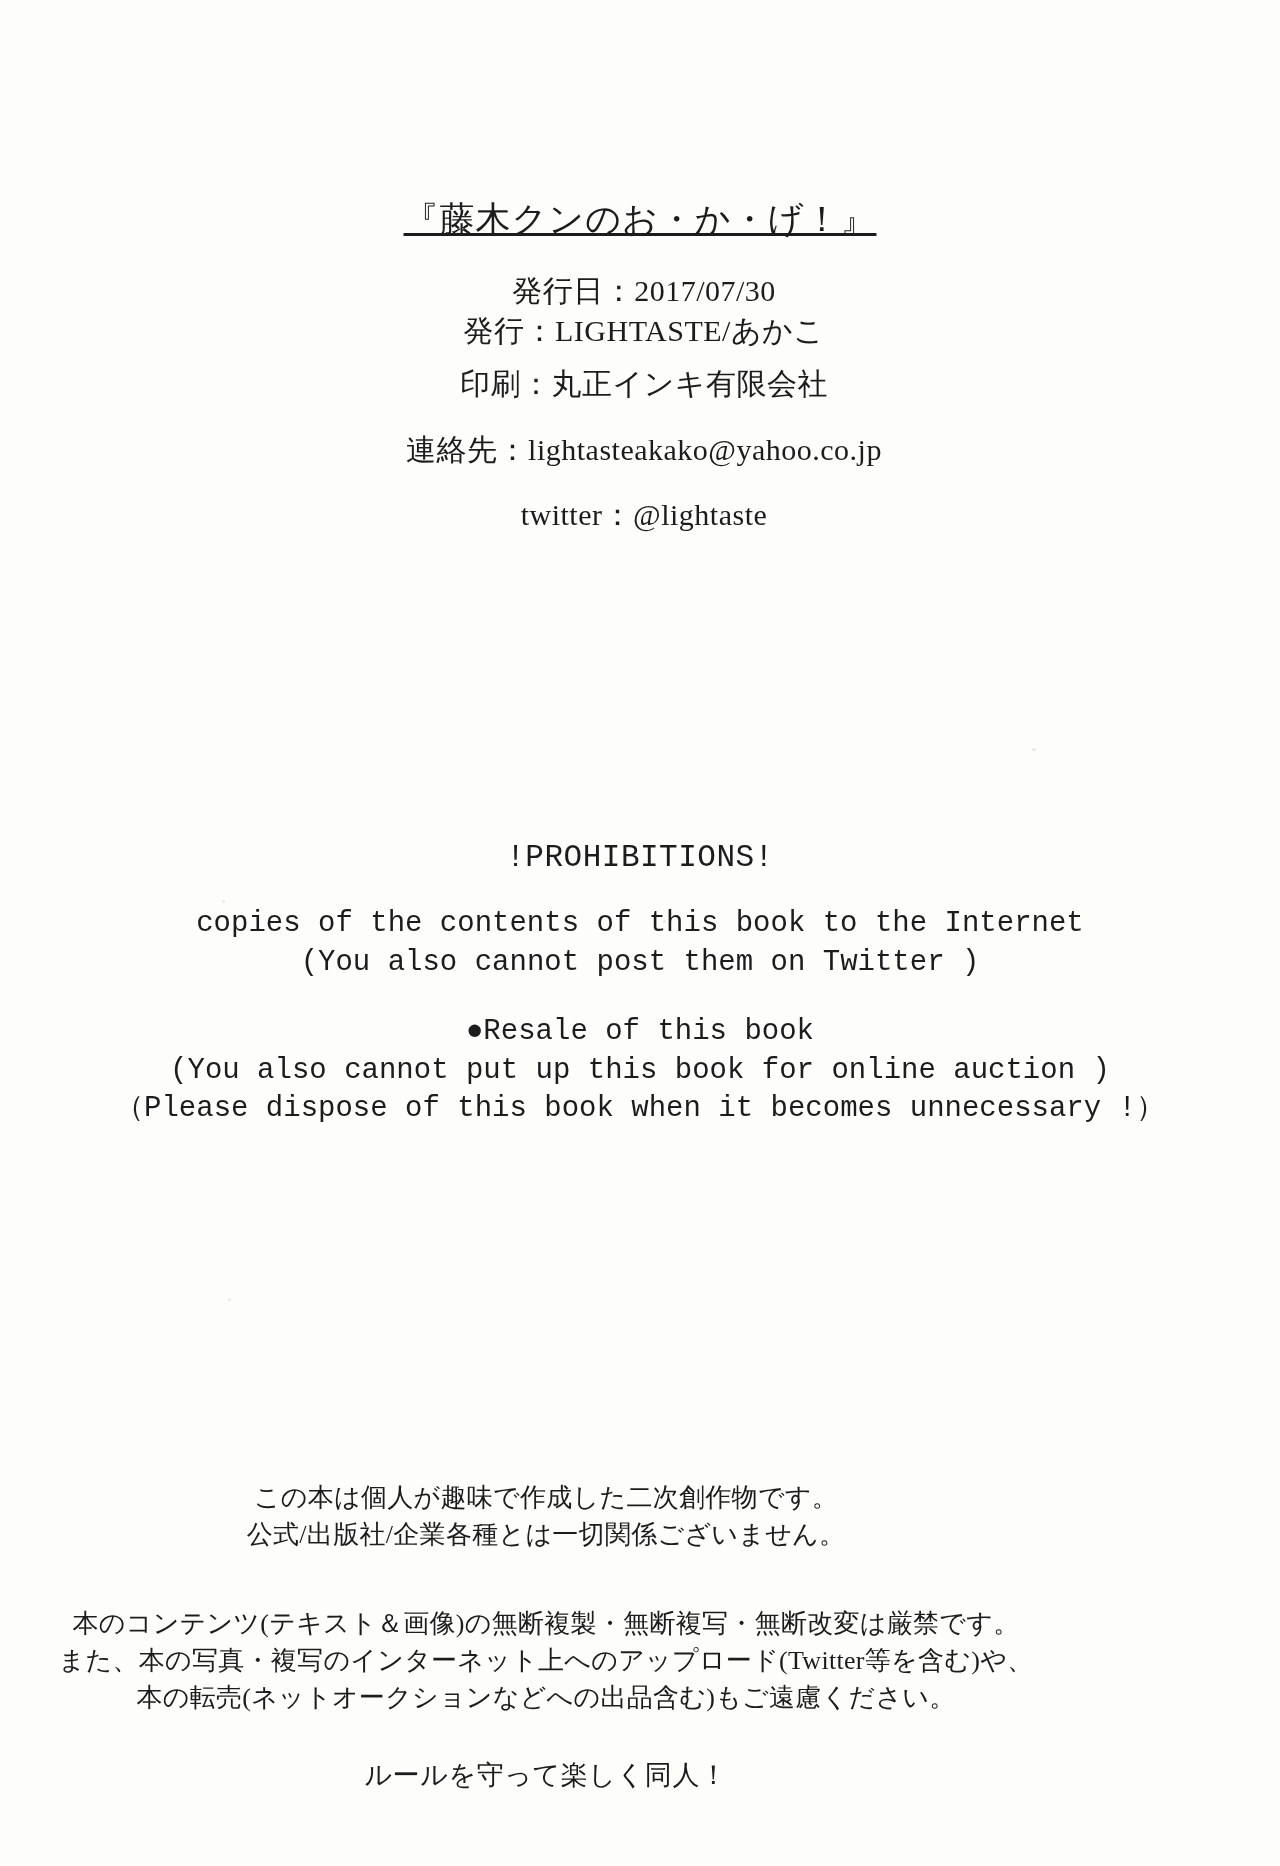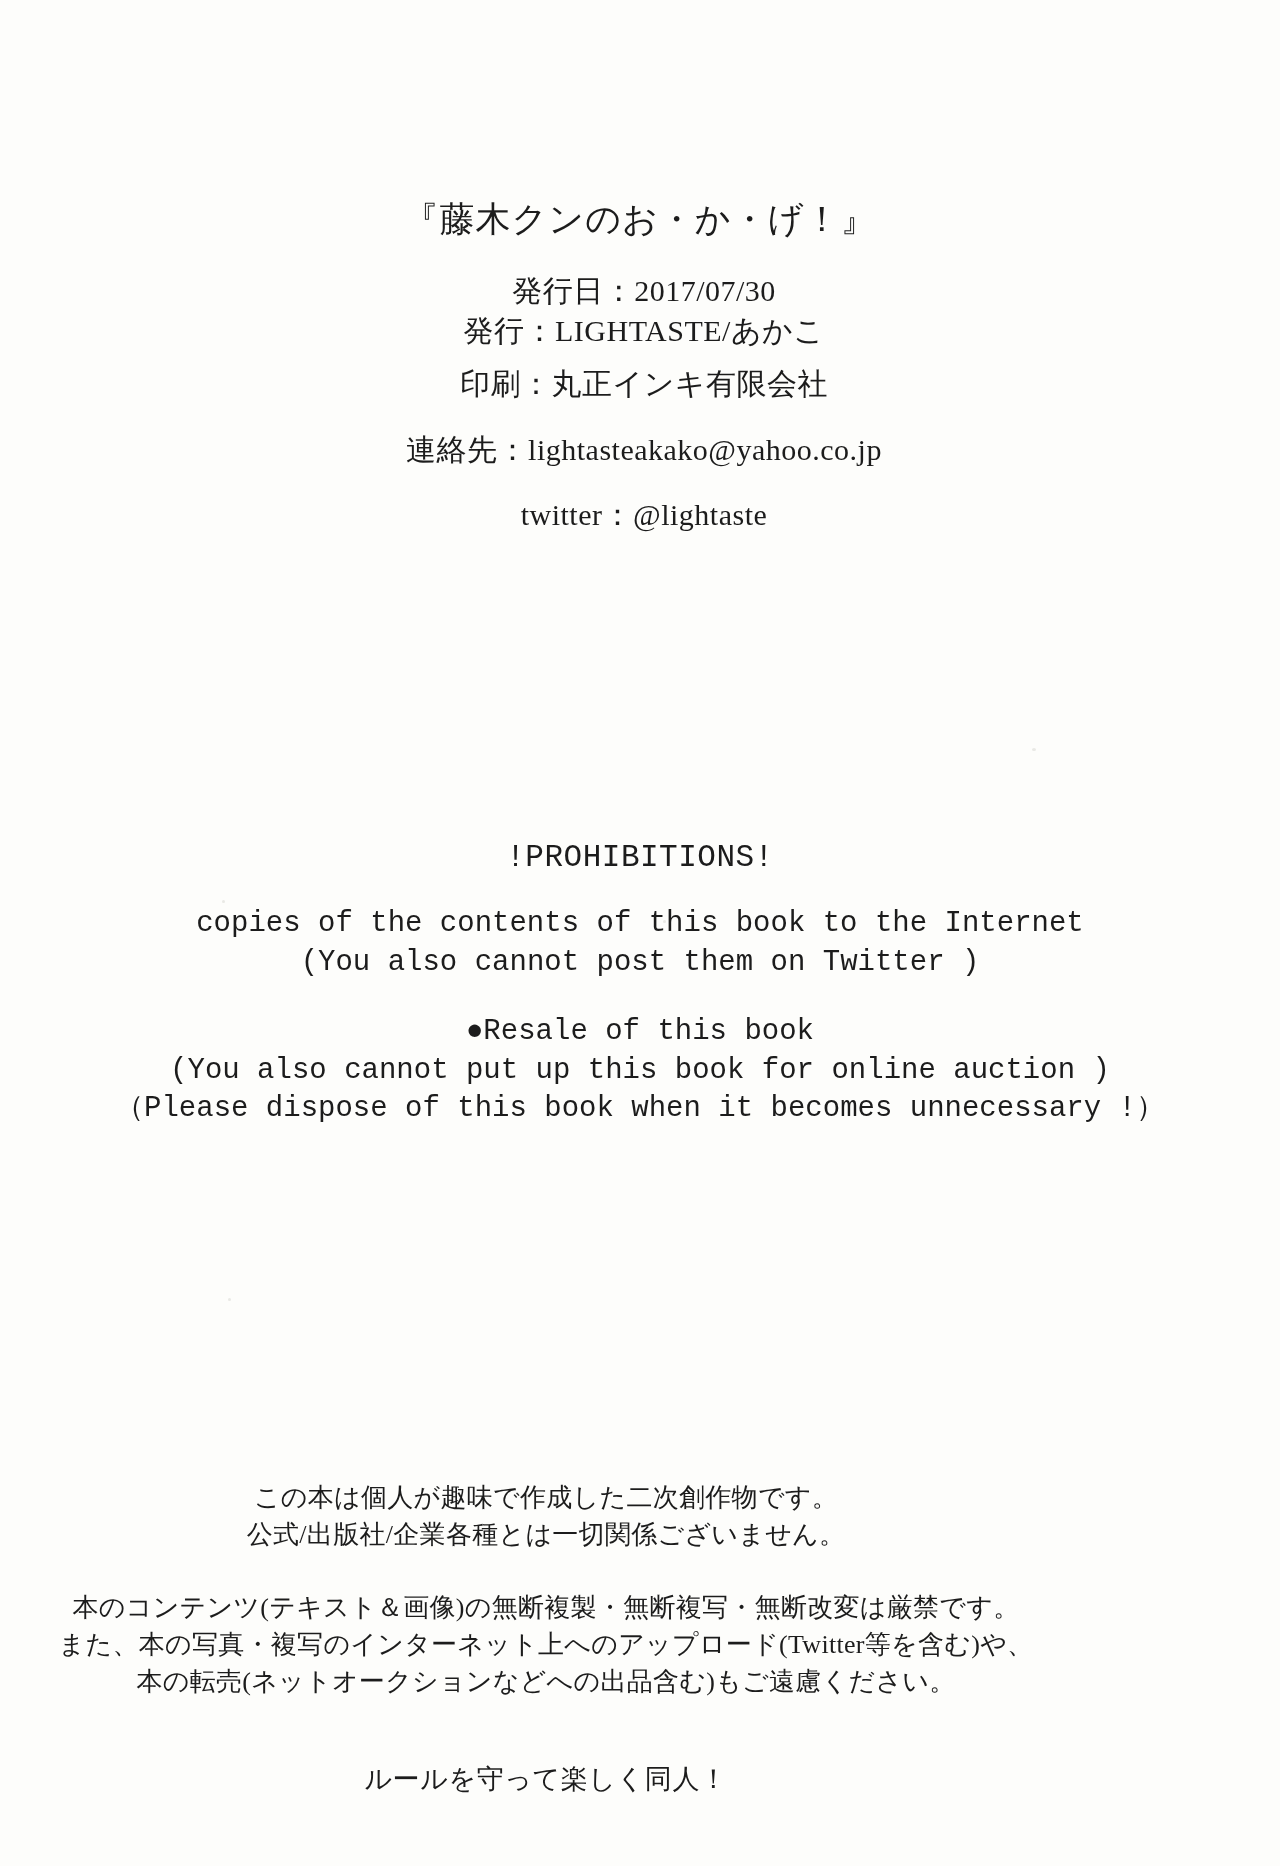--- a/index.html
+++ b/index.html
@@ -28,20 +28,21 @@
     top: 196px;
     left: 0;
     width: 1280px;
     text-align: center;
   }
   .colophon .title {
     font-size: 35px;
     letter-spacing: 1px;
     margin-bottom: 28px;
     white-space: nowrap;
+    text-decoration: underline;
   }
   .colophon .line {
     font-size: 30px;
     letter-spacing: 0.5px;
     line-height: 1.32;
     white-space: nowrap;
     padding-left: 8px;
   }
   .colophon .gap-sm { margin-top: 14px; }
   .colophon .gap-md { margin-top: 26px; }
@@ -74,23 +75,23 @@
     top: 1480px;
     left: 0;
     width: 1092px;
     text-align: center;
   }
   .note-block {
     font-size: 26px;
     line-height: 1.42;
     letter-spacing: 0.3px;
   }
-  .note-gap { margin-top: 36px; }
+  .note-gap { margin-top: 52px; }
   .note-final {
-    margin-top: 60px;
+    margin-top: 40px;
     font-size: 27px;
     letter-spacing: 0.6px;
   }
 
   
   .speck {
     position: absolute;
     background: #d9d9d4;
     border-radius: 50%;
     opacity: .55;

